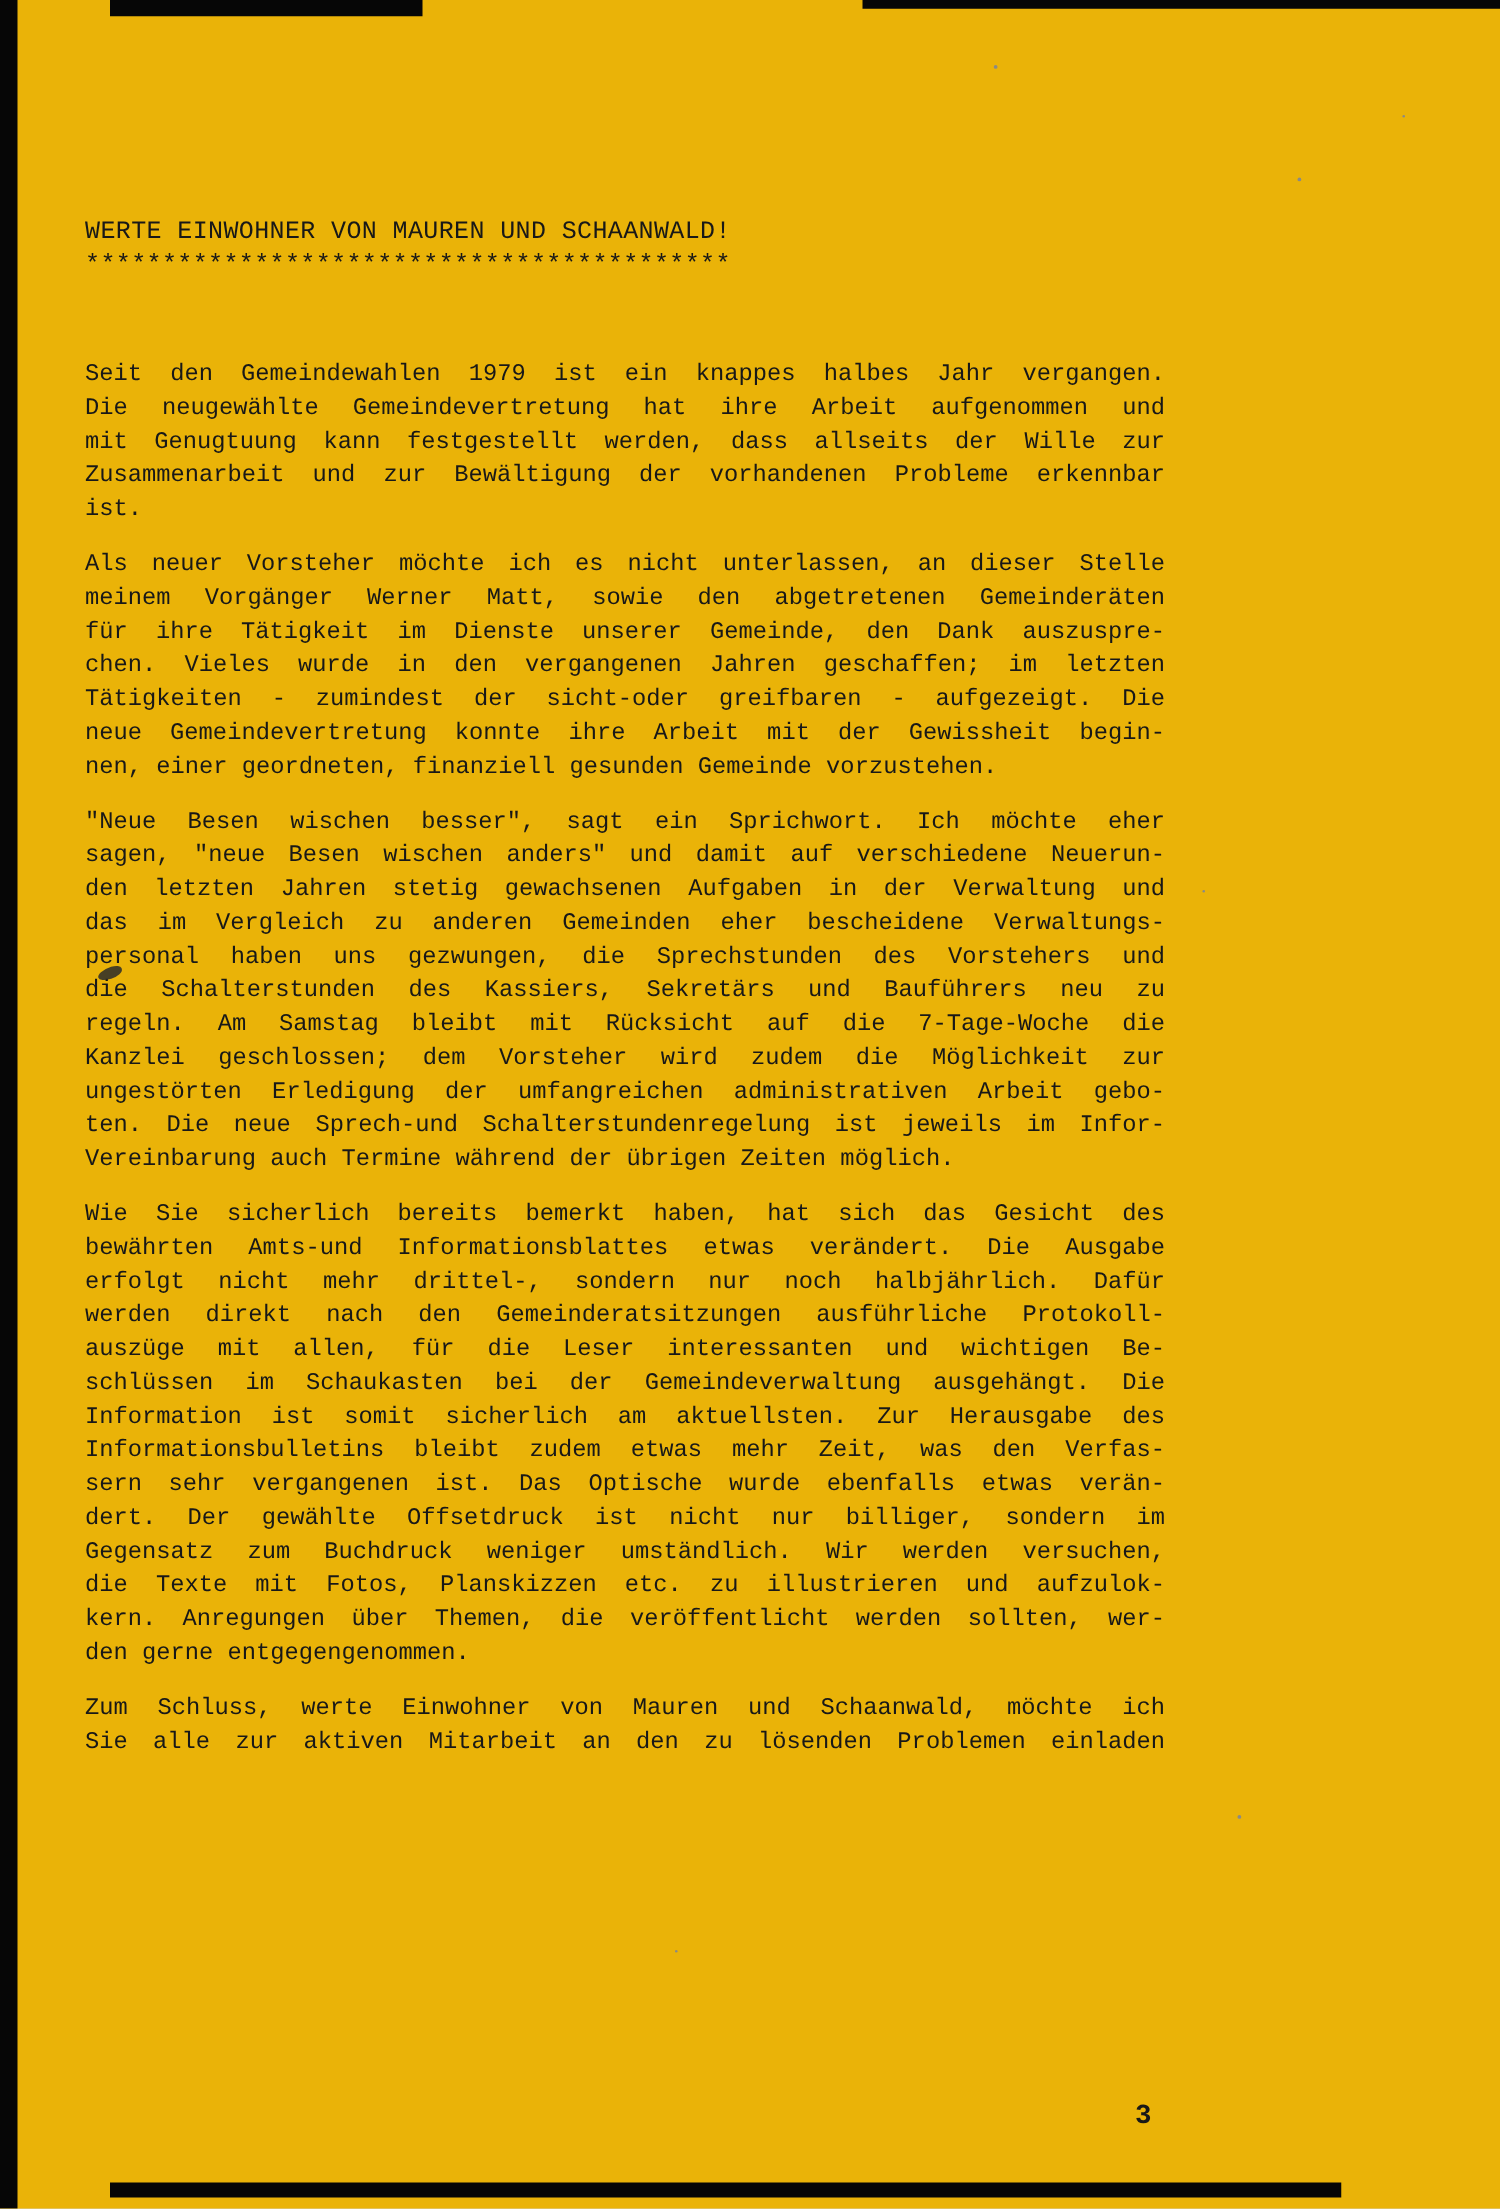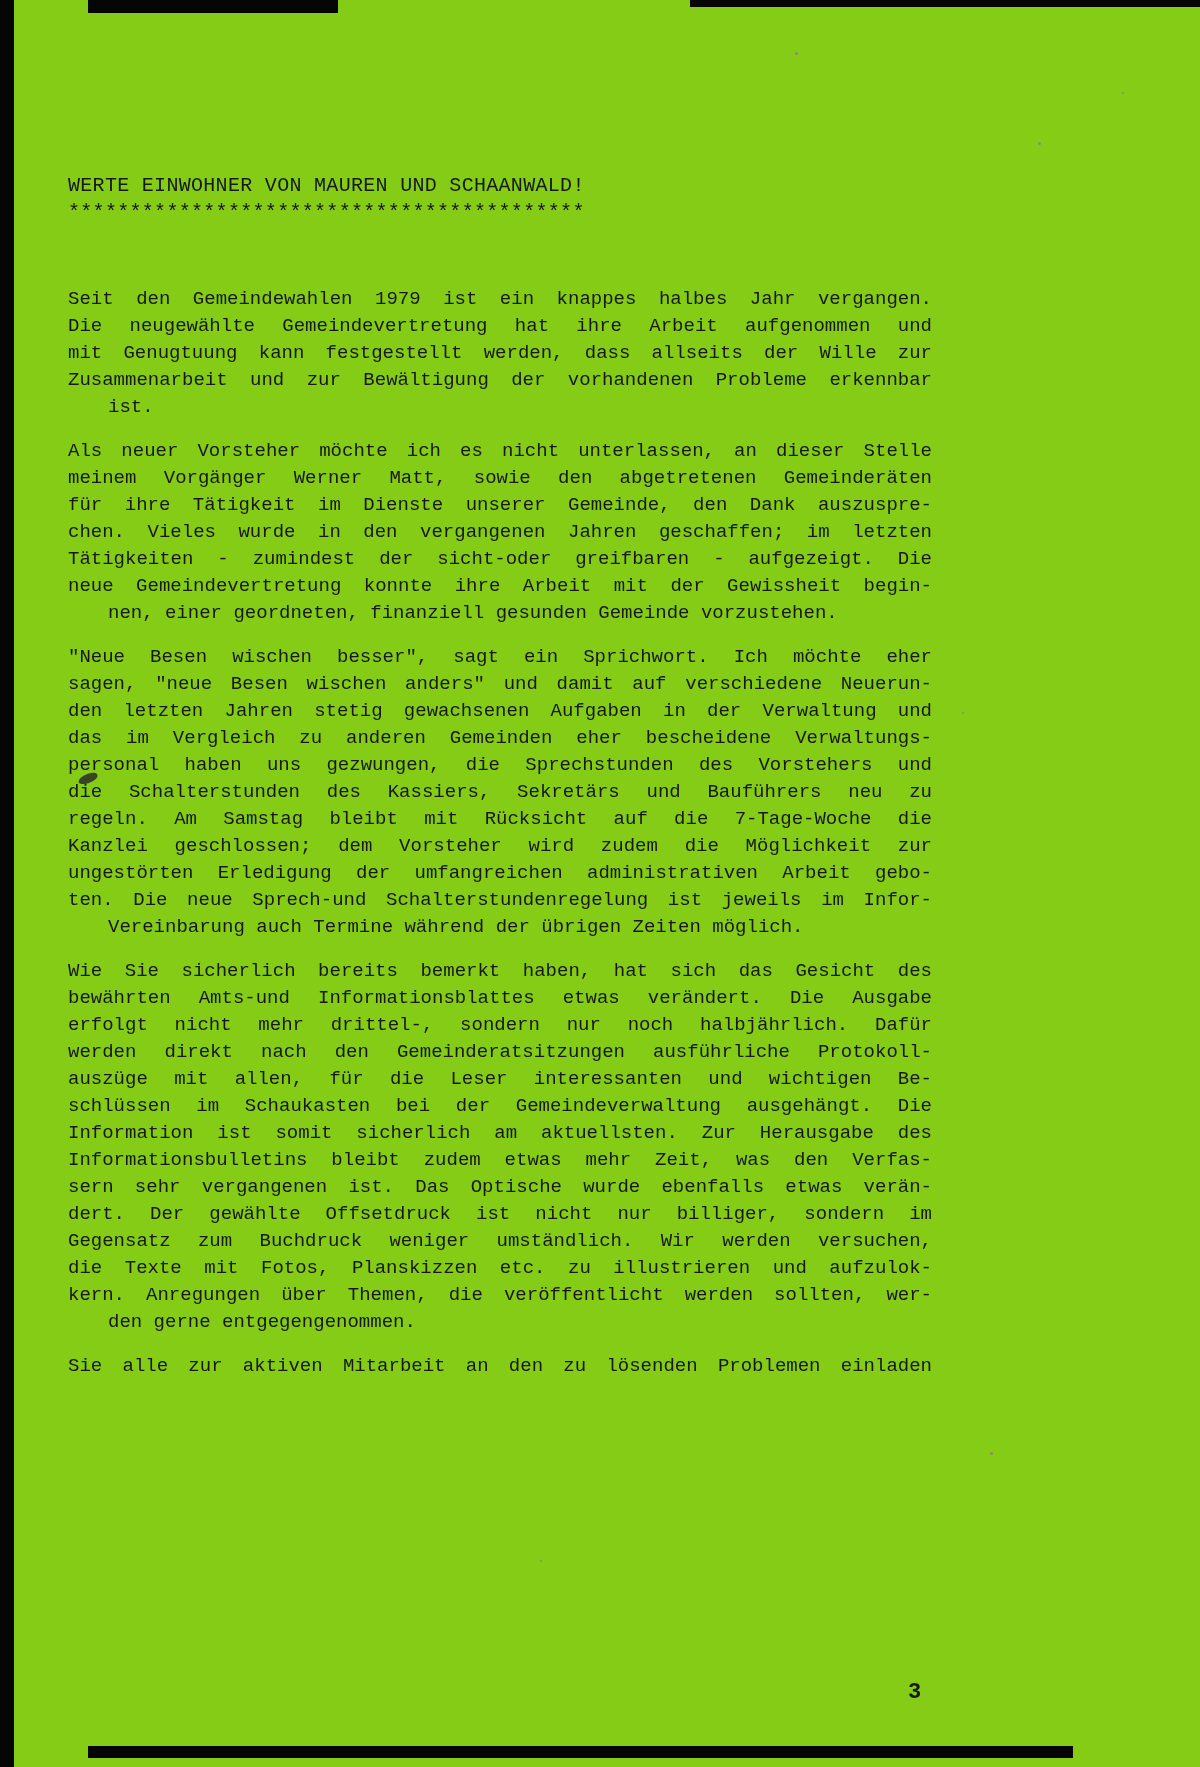--- a/index.html
+++ b/index.html
@@ -1,19 +1,19 @@
 <!DOCTYPE html>
 <html><head>
 <meta charset="utf-8">
 <style>
   html,body{margin:0;padding:0;background:#d8d8d4;}
   .page{
     position:relative;
     width:1200px;height:1767px;
-    background:#84cc16;
+    background:#eab308;
     font-family:"Liberation Mono","DejaVu Sans Mono",monospace;
     color:#181818;
     overflow:hidden;
   }
   .edge{position:absolute;background:#060606;}
   .edge.left{left:0;top:0;width:14px;height:1767px;}
   .edge.topleft{left:88px;top:0;width:250px;height:13px;}
   .edge.topright{left:690px;top:0;width:510px;height:7px;}
   .edge.bottom{left:88px;top:1746px;width:985px;height:12px;}
   .content{position:absolute;left:68px;top:172px;width:864px;}
@@ -21,21 +21,21 @@
     font-size:20px;line-height:27px;letter-spacing:0.3px;white-space:pre;
   }
   .paragraphs{margin-top:60px;}
   .paragraph + .paragraph{margin-top:17px;}
   .line{
     font-size:19px;line-height:27px;
     text-align:justify;text-align-last:justify;
     text-justify:inter-word;
     white-space:normal;
   }
-  .line.lastline{text-align-last:left;margin-left:40px;}
+  .line.lastline{text-align-last:left;}
   .pagenum{
     position:absolute;left:908px;top:1680px;
     font-size:22px;font-weight:bold;
   }
   .smudge{
     position:absolute;left:78px;top:774px;width:20px;height:9px;
     background:#2a2a2a;border-radius:60% 40% 55% 45%;
     transform:rotate(-18deg);opacity:0.85;
   }
   .speck{position:absolute;background:#8a8a86;border-radius:50%;}
@@ -99,20 +99,21 @@
           <div class="line">Information ist somit sicherlich am aktuellsten. Zur Herausgabe des</div>
           <div class="line">Informationsbulletins bleibt zudem etwas mehr Zeit, was den Verfas-</div>
           <div class="line">sern sehr vergangenen ist. Das Optische wurde ebenfalls etwas verän-</div>
           <div class="line">dert. Der gewählte Offsetdruck ist nicht nur billiger, sondern im</div>
           <div class="line">Gegensatz zum Buchdruck weniger umständlich. Wir werden versuchen,</div>
           <div class="line">die Texte mit Fotos, Planskizzen etc. zu illustrieren und aufzulok-</div>
           <div class="line">kern. Anregungen über Themen, die veröffentlicht werden sollten, wer-</div>
           <div class="line lastline">den gerne entgegengenommen.</div>
         </div>
         <div class="paragraph">
+          <div class="line">Zum Schluss, werte Einwohner von Mauren und Schaanwald, möchte ich</div>
           <div class="line">Sie alle zur aktiven Mitarbeit an den zu lösenden Problemen einladen</div>
         </div>
       </div>
   </div>
 
   <div class="smudge"></div>
   <div class="speck s1"></div>
   <div class="speck s2"></div>
   <div class="speck s3"></div>
   <div class="speck s4"></div>

